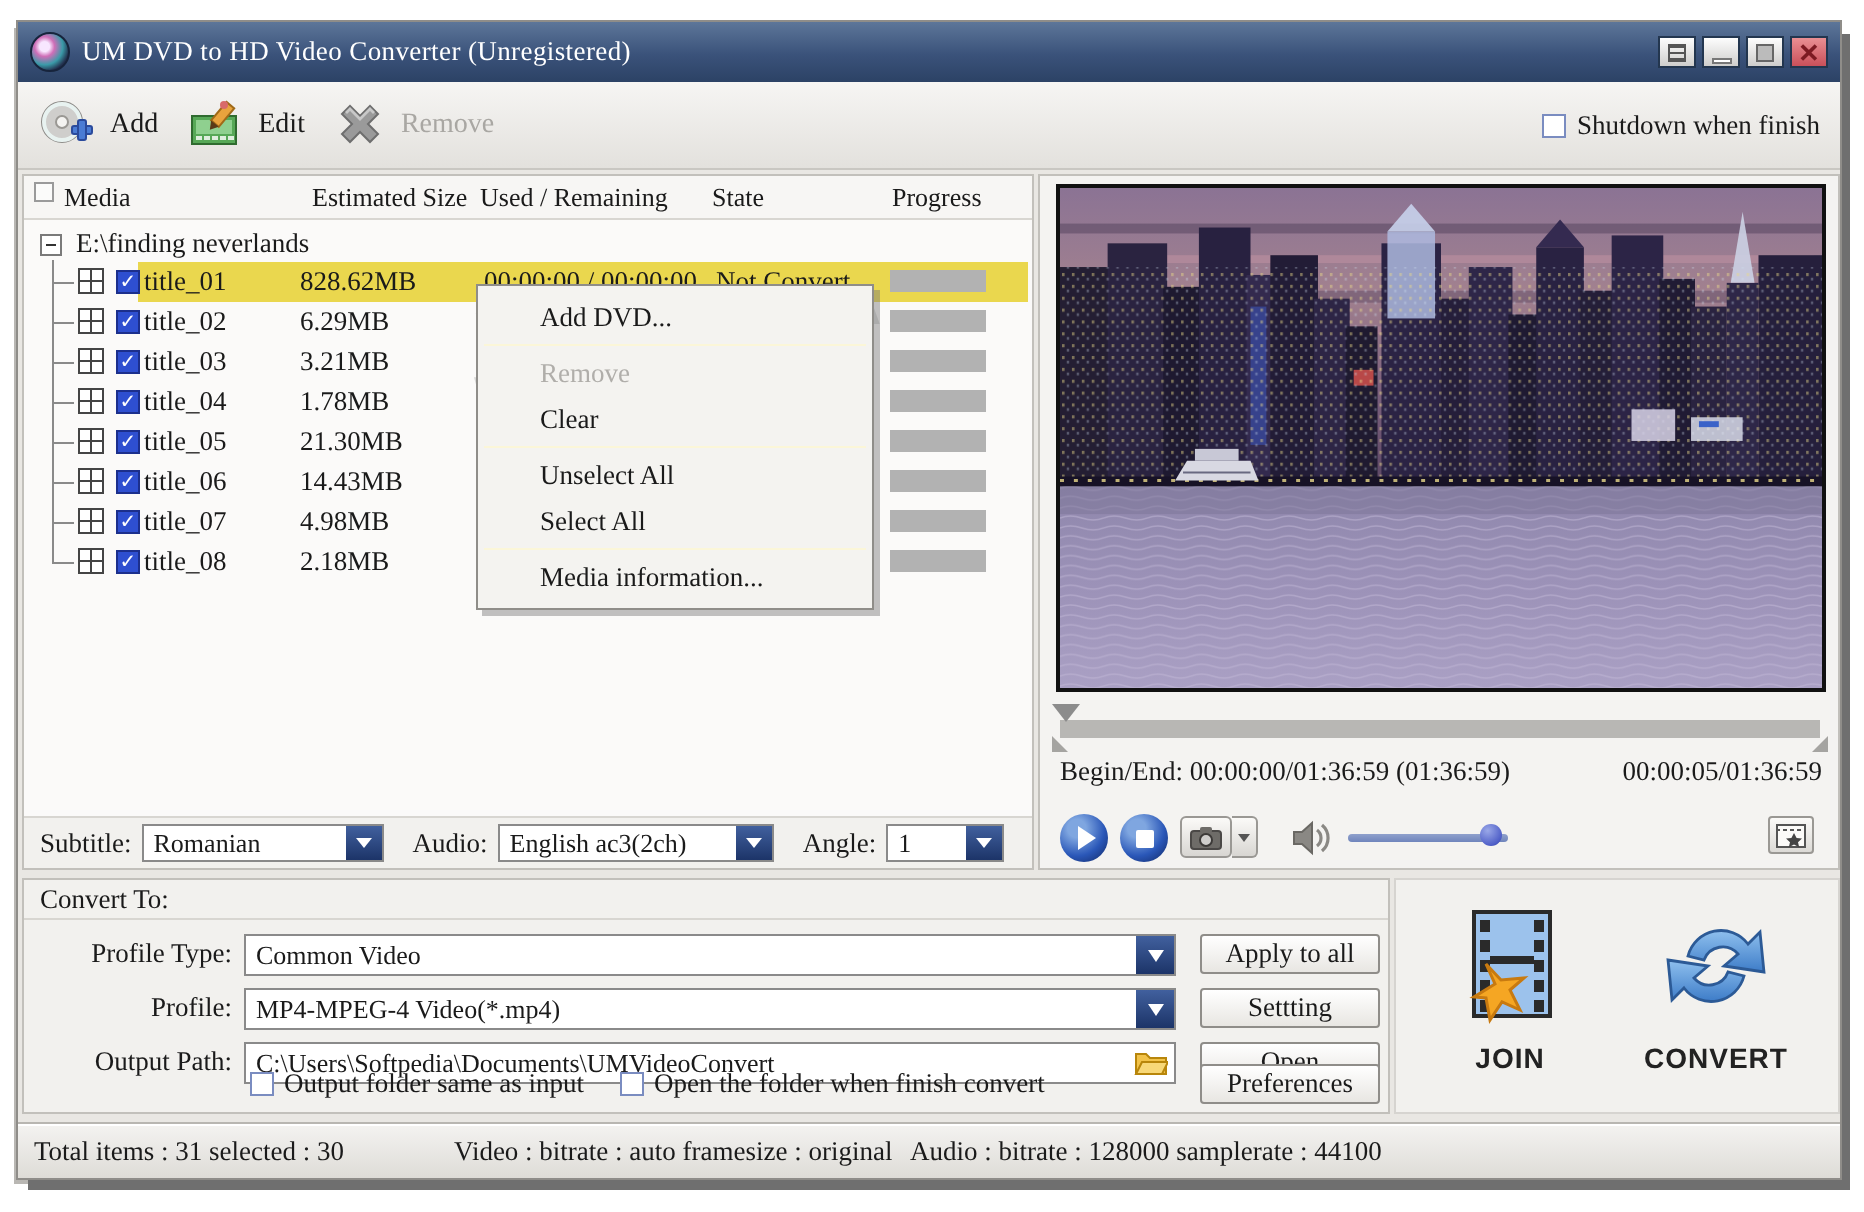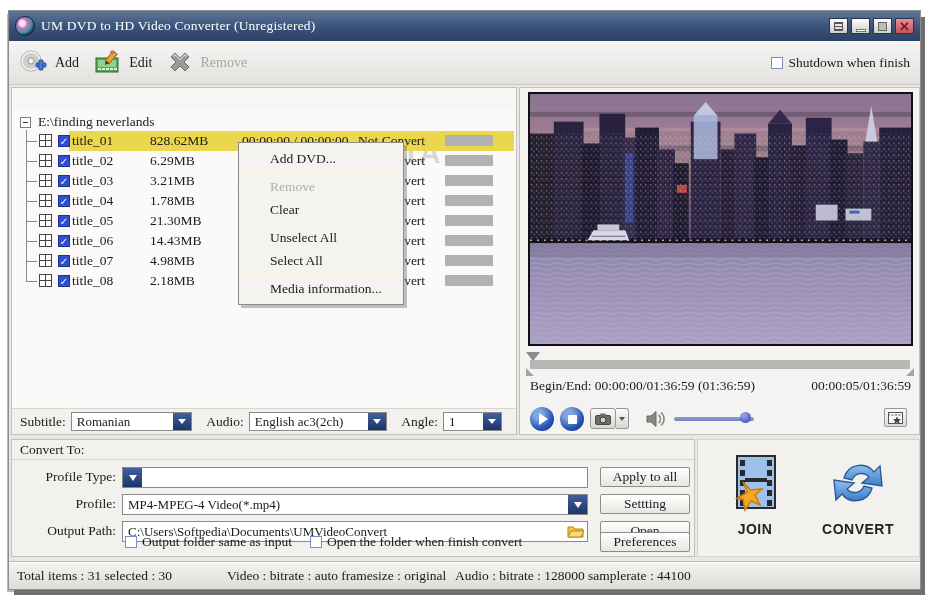--- a/index.html
+++ b/index.html
@@ -61,21 +61,21 @@
   .wmark .big{font-size:30px;letter-spacing:4px;font-weight:bold;font-family:"Liberation Sans",sans-serif;}
   .wmark .small{font-size:12px;letter-spacing:1px;margin-top:14px;font-family:"Liberation Sans",sans-serif;}
   
   .selrow{position:absolute;left:0;right:0;bottom:0;height:26px;border-top:1px solid #d8d6d1;
     display:flex;align-items:center;padding-left:8px;background:#f2f1ee;font-size:13.5px;}
   .combo{display:inline-flex;height:19px;border:1px solid #8a8a8a;background:#fff;margin:0 14px 0 5px;}
   .combo .val{padding:1px 5px 0 5px;white-space:nowrap;overflow:hidden;font-size:13px;}
   .combo .arrow{width:18px;background:linear-gradient(#41609e,#1c3468);display:flex;align-items:center;justify-content:center;}
   .combo .arrow::after{content:"";border:4px solid transparent;border-top:5px solid #fff;margin-top:4px;}
   
-  .ctxmenu{position:absolute;left:229px;top:131px;width:166px;background:#f4f3f0;border:1px solid #8f8d89;
+  .ctxmenu{position:absolute;left:229px;top:131px;width:199px;background:#f4f3f0;border:1px solid #8f8d89;
     box-shadow:3px 3px 0 rgba(120,120,120,.45);z-index:50;padding:4px 1px;}
   .mi{height:23px;line-height:23px;padding-left:30px;font-size:13.5px;white-space:nowrap;}
   .mi.disabled{color:#b0aeaa;}
   .msep{height:1px;background:#e3ca00;margin:2px 2px;border-bottom:1px solid #fbf6d8;}
   
   .preview{position:absolute;left:8px;top:4px;width:385px;height:254px;background:#000;border:2px solid #111;}
   .preview svg{display:block;width:100%;height:100%;}
   .seek{position:absolute;left:6px;top:266px;width:388px;height:18px;}
   .seektrack{position:absolute;left:4px;top:6px;right:4px;height:9px;background:#b8b7b4;}
   .tri-down{position:absolute;left:0px;top:-2px;width:0;height:0;border:7px solid transparent;border-top:9px solid #8c8c8c;}
@@ -191,20 +191,28 @@
       </svg>
       <span class="lbl">Remove</span>
     </div>
     <label class="shutdown">
       <span class="cbx"></span>
       <span>Shutdown when finish</span>
     </label>
   </div>
 
   <div class="left-panel">
+    <div class="lheader">
+      <span class="hcb"></span>
+      <span class="h-media">Media</span>
+      <span class="h-size">Estimated Size</span>
+      <span class="h-used">Used / Remaining</span>
+      <span class="h-state">State</span>
+      <span class="h-prog">Progress</span>
+    </div>
 
     <div class="listarea">
       <div class="wmark">
         <div class="big">SOFTPEDIA</div>
         <div class="small">www.softpedia.com</div>
       </div>
 
       <div class="row" style="top:2px;">
         <span class="expander"></span>
         <span class="rootlabel">E:\finding neverlands</span>
@@ -462,20 +470,21 @@
       </div>
     </div>
   </div>
 
   <div class="convert">
     <div class="cv-head">Convert To:</div>
 
     <div class="frow" style="top:27px;">
       <span class="flabel">Profile Type:</span>
       <span class="field">
+        <span class="val">Common Video</span>
         <span class="arrow"></span>
       </span>
       <span class="btn" style="top:0;">Apply to all</span>
     </div>
 
     <div class="frow" style="top:54px;">
       <span class="flabel">Profile:</span>
       <span class="field">
         <span class="val">MP4-MPEG-4 Video(*.mp4)</span>
         <span class="arrow"></span>

